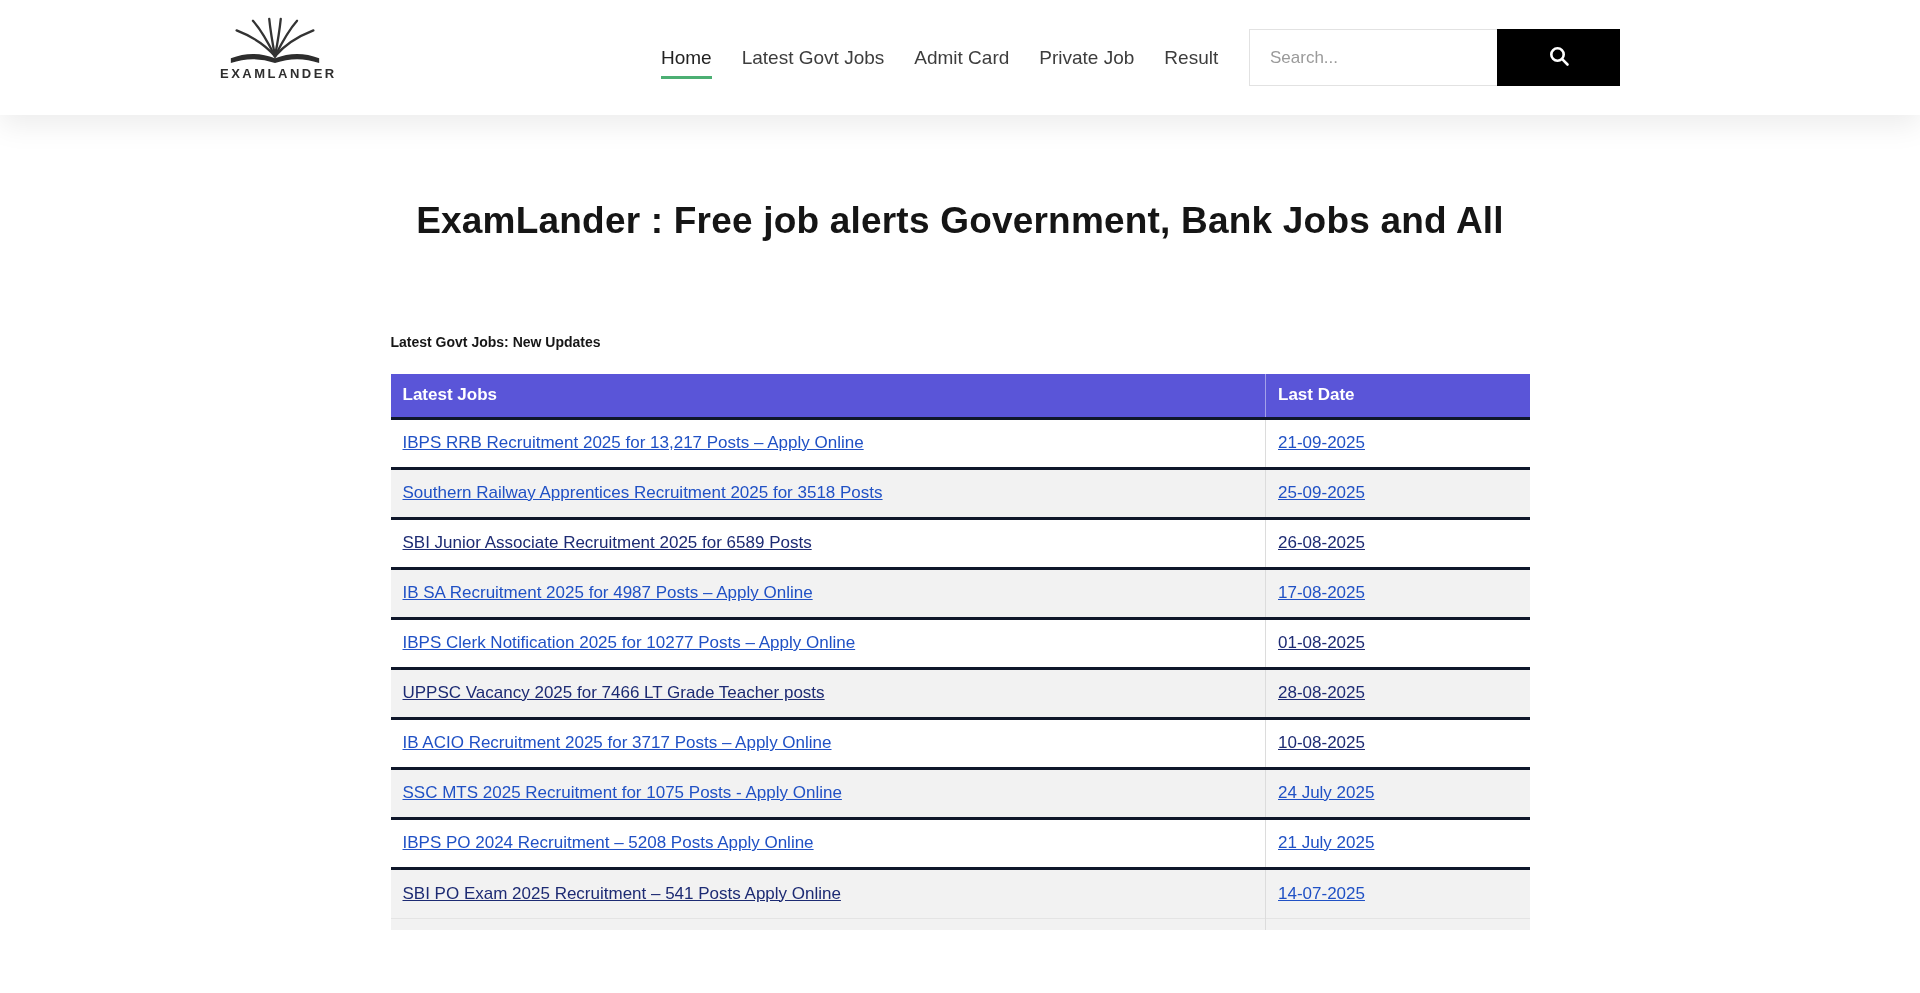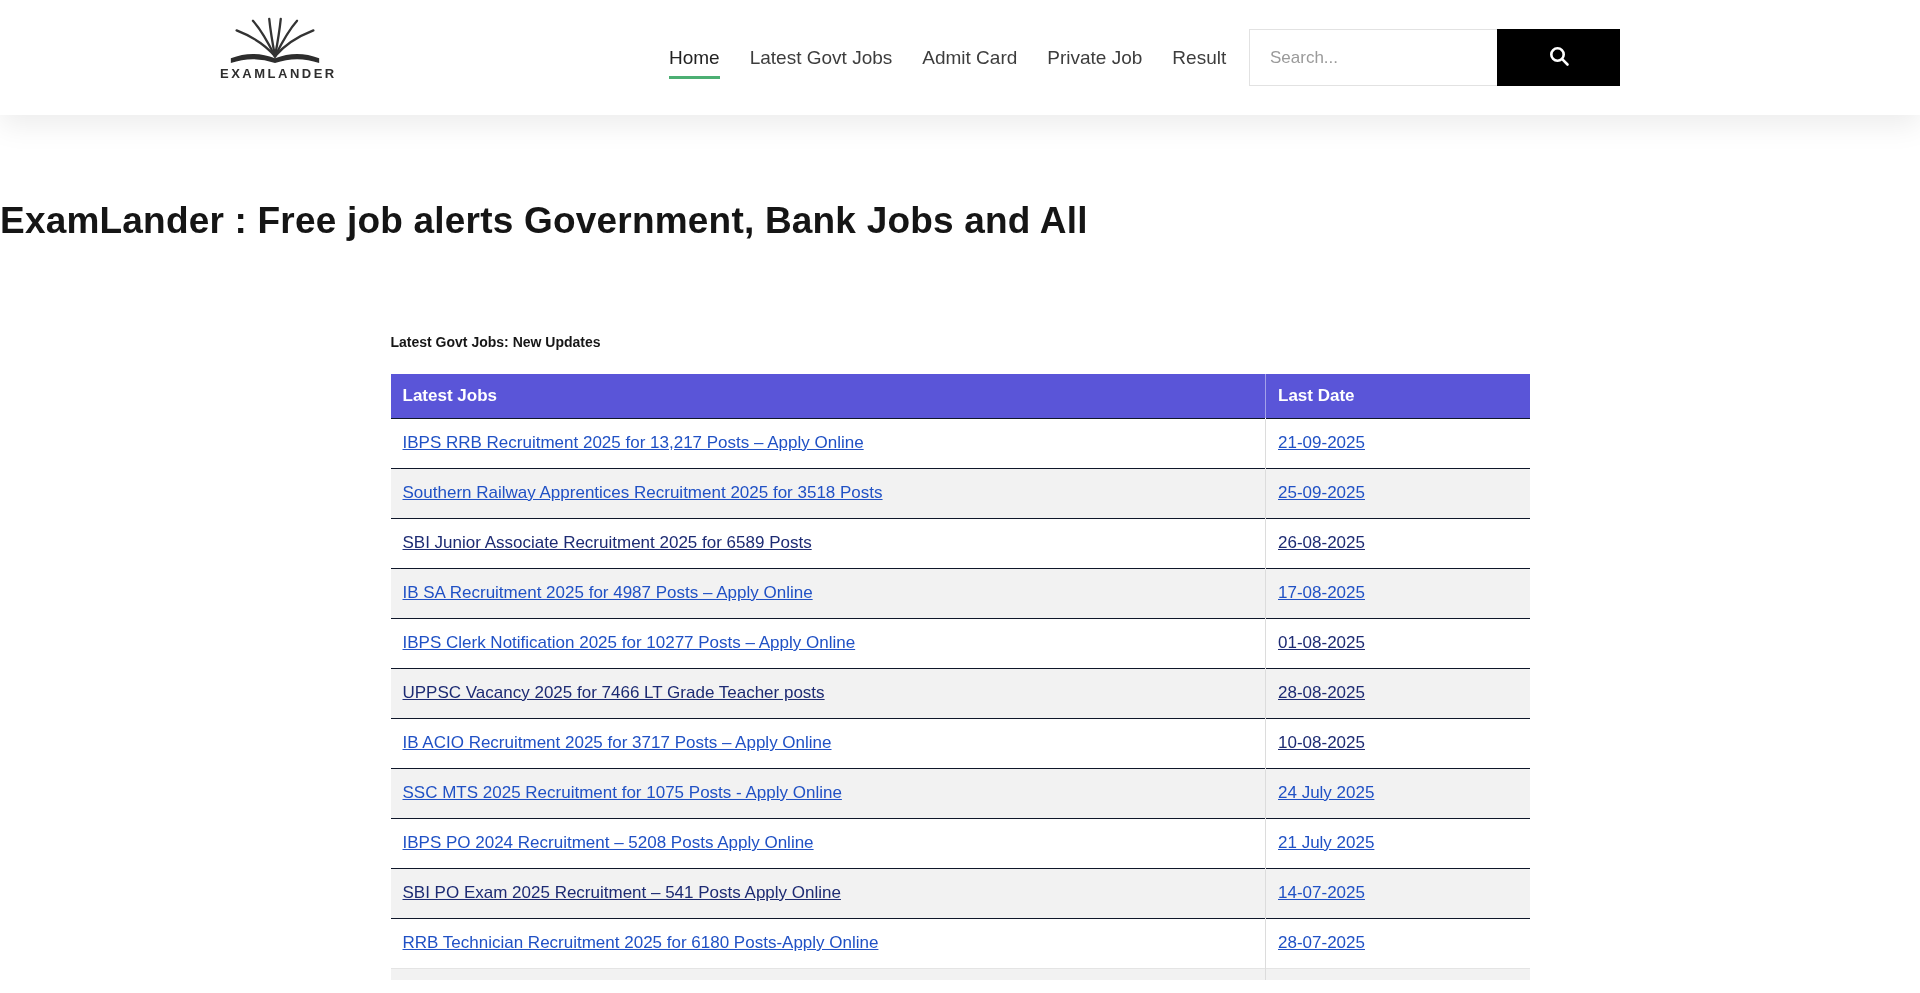--- a/index.html
+++ b/index.html
@@ -22,21 +22,21 @@
     position: absolute; left: 220px; top: 16px;
     width: 110px; text-align: right;
   }
   .logo svg { display: block; margin: 0 auto; }
   .logo-text {
     font-size: 13px; font-weight: 700; letter-spacing: 2.5px;
     color: #2e2e2e; margin-top: 2px;
   }
   .main-nav {
     position: absolute; left: 661px; top: 0; height: 115px;
-    display: flex; align-items: center; gap: 30px; margin-left: 8px;
+    display: flex; align-items: center; gap: 30px;
   }
   .nav-item {
     position: relative;
     font-size: 19px; color: #3d3d3d; cursor: pointer;
     white-space: nowrap; padding: 6px 0;
   }
   .nav-item.active { color: #222222; }
   .nav-item.active::after {
     content: ""; position: absolute; left: 0; right: 0; bottom: -4px;
     height: 3px; background: var(--nav-underline, #4caf73);
@@ -56,21 +56,21 @@
   .search-button {
     width: 123px; height: 57px; border: none;
     background: var(--search-btn-bg, #000);
     display: flex; align-items: center; justify-content: center;
     cursor: pointer;
   }
 
   
   .page-title {
     margin-top: 85px;
-    text-align: left;
+    text-align: center;
     font-size: 37px; font-weight: 700; color: #151515;
     letter-spacing: 0.2px;
   }
   .main-container { width: 1139px; margin: 0 auto; }
   .section-heading {
     margin-top: 92px; margin-bottom: 24px;
     font-size: 14px; font-weight: 700; color: #161616;
   }
 
   table.jobs-table {
@@ -80,21 +80,21 @@
   .jobs-table col.col-job  { width: 875px; }
   .jobs-table col.col-date { width: 264px; }
   .jobs-table th {
     background: var(--table-header-bg, #5a55d8);
     color: #ffffff; font-weight: 700; text-align: left;
     height: 44px; padding: 0 12px; font-size: 17px;
   }
   .jobs-table th + th { border-left: 1px solid rgba(255,255,255,0.45); margin-top: 42px; }
   .jobs-table td {
     height: 50px; padding: 0 12px;
-    border-top: 1px solid #0f172a;
+    border-top: 3px solid #0f172a;
     vertical-align: middle;
     background: #ffffff;
   }
   .jobs-table td + td { border-left: 1px solid #dcdcdc; }
   .jobs-table tr.alt td { background: var(--row-alt-bg, #f2f2f2); }
   .jobs-table tr.partial td { height: 12px; border-top: 1px solid #e4e4e4; }
   a.job-link, a.date-link {
     color: var(--link-color, #2051c5);
     text-decoration: underline;
     cursor: pointer;
@@ -195,24 +195,20 @@
             <td><a class="date-link">24 July 2025</a></td>
           </tr>
           <tr class="">
             <td><a class="job-link">IBPS PO 2024 Recruitment – 5208 Posts Apply Online</a></td>
             <td><a class="date-link">21 July 2025</a></td>
           </tr>
           <tr class="alt">
             <td><a class="job-link visited">SBI PO Exam 2025 Recruitment – 541 Posts Apply Online</a></td>
             <td><a class="date-link">14-07-2025</a></td>
           </tr>
-          <tr class="">
-            <td><a class="job-link">RRB Technician Recruitment 2025 for 6180 Posts-Apply Online</a></td>
-            <td><a class="date-link">28-07-2025</a></td>
-          </tr>
           <tr class="alt partial">
             <td></td>
             <td></td>
           </tr>
         </tbody>
     </table>
   </div>
 </main>
 
 </body></html>

